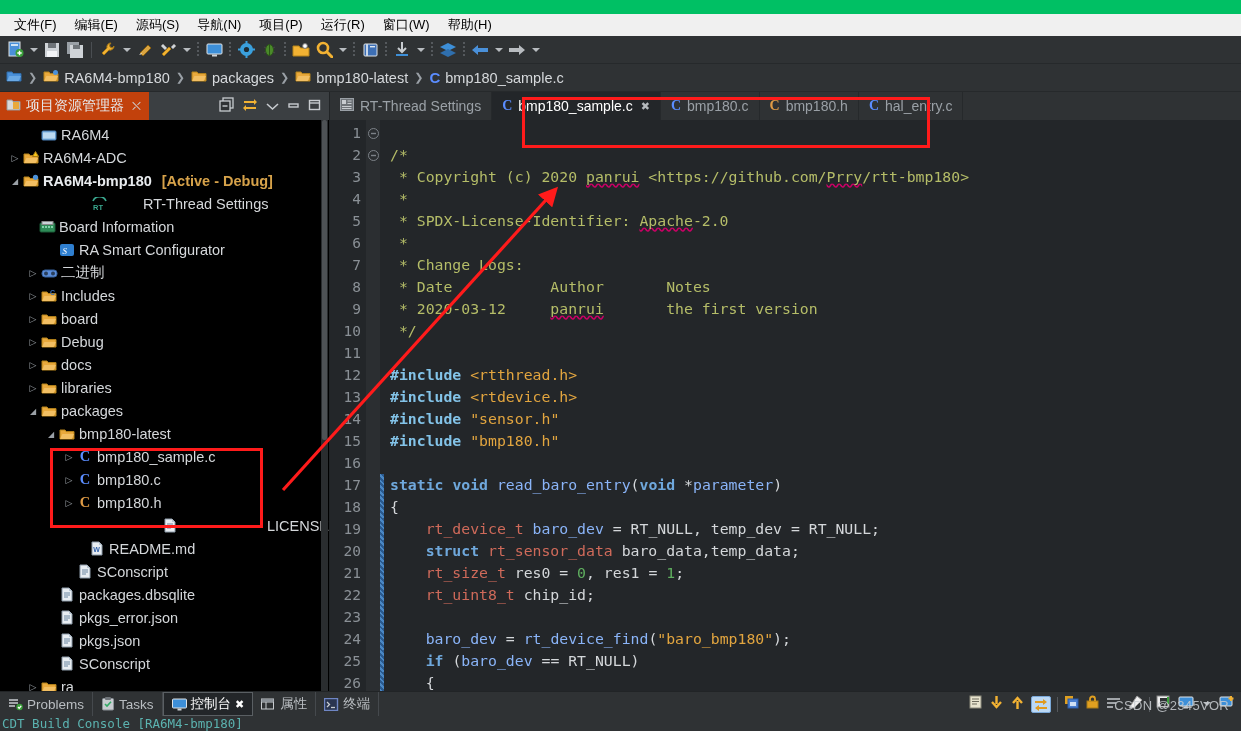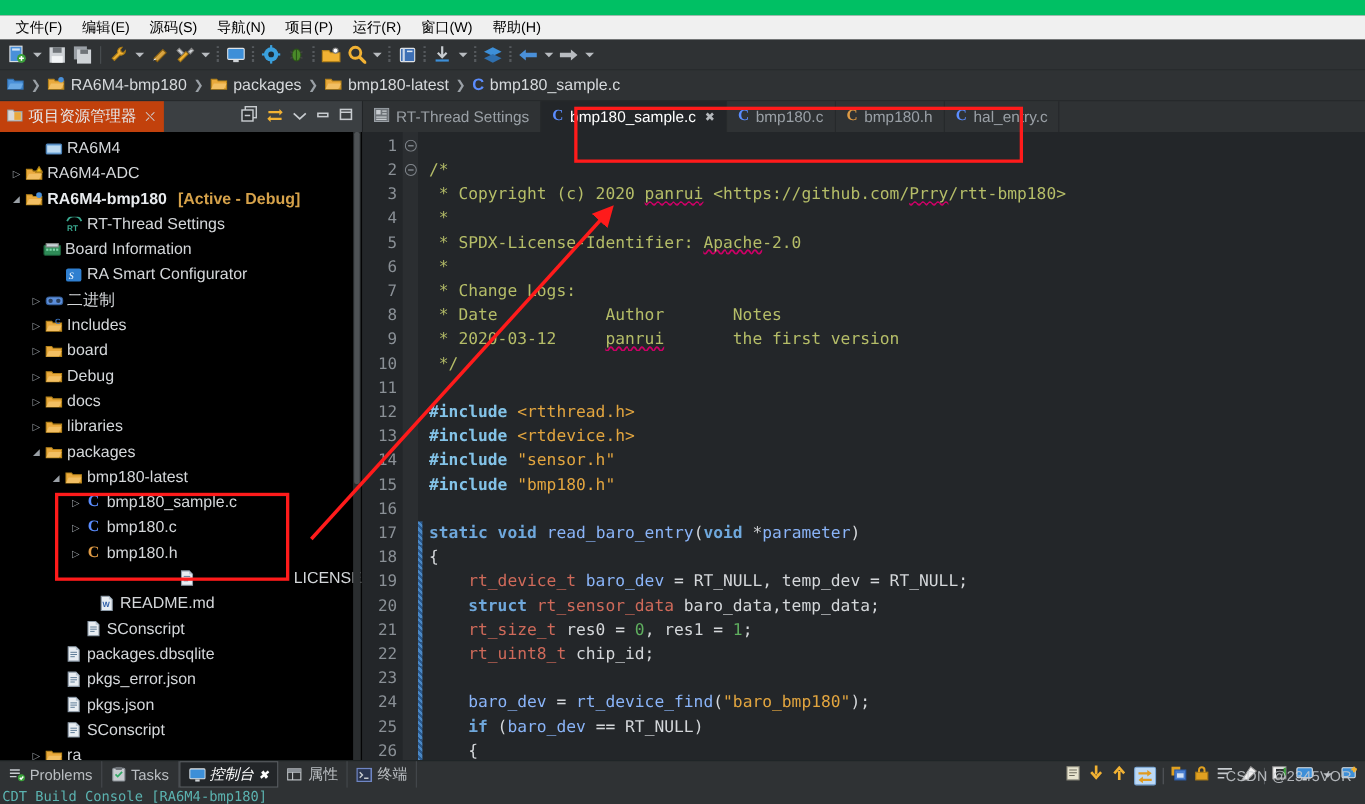--- a/index.html
+++ b/index.html
@@ -105,24 +105,24 @@
   .pp { color:#83c3e8; font-weight:bold; }  
   .str { color:#e2a53f; }           
   .typ { color:#cf6a5a; }           
   .num { color:#5faf5f; }
   .pm  { color:#8ab4f8; }
   .sq  { text-decoration: underline wavy #c06; text-decoration-skip-ink:none;}
 
   
   .bottom { height:41px; background:#2f3234; border-top:1px solid #212426;
             display:flex; flex-direction:column; }
-  .btabs { height:24px; display:flex; align-items:flex-end; }
+  .btabs { height:24px; display:flex; align-items:center; }
   .btab { display:flex; align-items:center; gap:4px; height:24px; padding:0 8px;
           font-size:13.5px; color:#b9bdc1; border-right:1px solid #45494d; }
-  .btab.sel { background:#232629; color:#fff; border:1px solid #5a5f63;font-style:italic; }
+  .btab.sel { background:#232629; color:#fff; border:1px solid #5a5f63; }
   .btools { margin-left:auto; display:flex; align-items:center; gap:6px;
             padding-right:6px; }
   .bline { font-size:12.5px; color:#5bb3b0; padding-left:2px;
            font-family:"DejaVu Sans Mono", monospace; }
 
   
   .redbox { position:absolute; border:3px solid #ff1b1b; pointer-events:none; }
   .anno-svg { position:absolute; left:0; top:0; width:1241px; height:731px;
               pointer-events:none; }
   .watermark { position:absolute; right:12px; bottom:18px; color:#c9cdd1;
@@ -390,21 +390,21 @@
             <span class="ico">
               <svg width="16" height="14" viewBox="0 0 16 14">
                 <path d="M1 3h5l1.2 1.6H15V12H1z" fill="#e9a93c" stroke="#b5831a"></path>
                 <path d="M1 12l2.4-5H15l-2.4 5z" fill="#f2bf63"></path>
                 <circle cx="12.5" cy="3.3" r="2.6" fill="#4a90d9"></circle>
               </svg>
             </span>
             <span class="lbl bold">RA6M4-bmp180</span>
             <span class="active-cfg">[Active - Debug]</span>
           </div>
-          <div class="row" style="padding-left: 44px;">
+          <div class="row" style="padding-left: 44px; gap: 32px;">
             <span class="twist "></span>
             <span class="ico">
               <svg width="17" height="14" viewBox="0 0 17 14">
                 <path d="M2 4a7 7 0 0113 0" fill="none" stroke="#3aa88f" stroke-width="1.6"></path>
                 <text x="2" y="13" font-size="7.5" fill="#3aa88f" font-family="sans-serif" font-weight="bold">RT</text>
               </svg>
             </span>
             <span class="lbl">RT-Thread Settings</span>
           </div>
           <div class="row" style="padding-left: 24px;">

